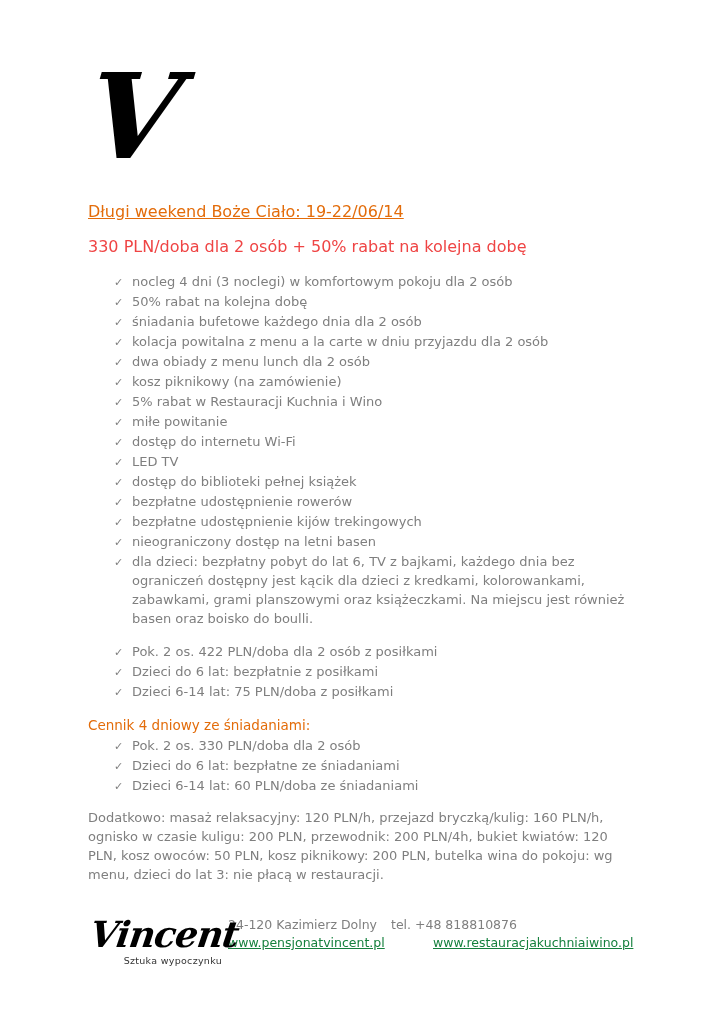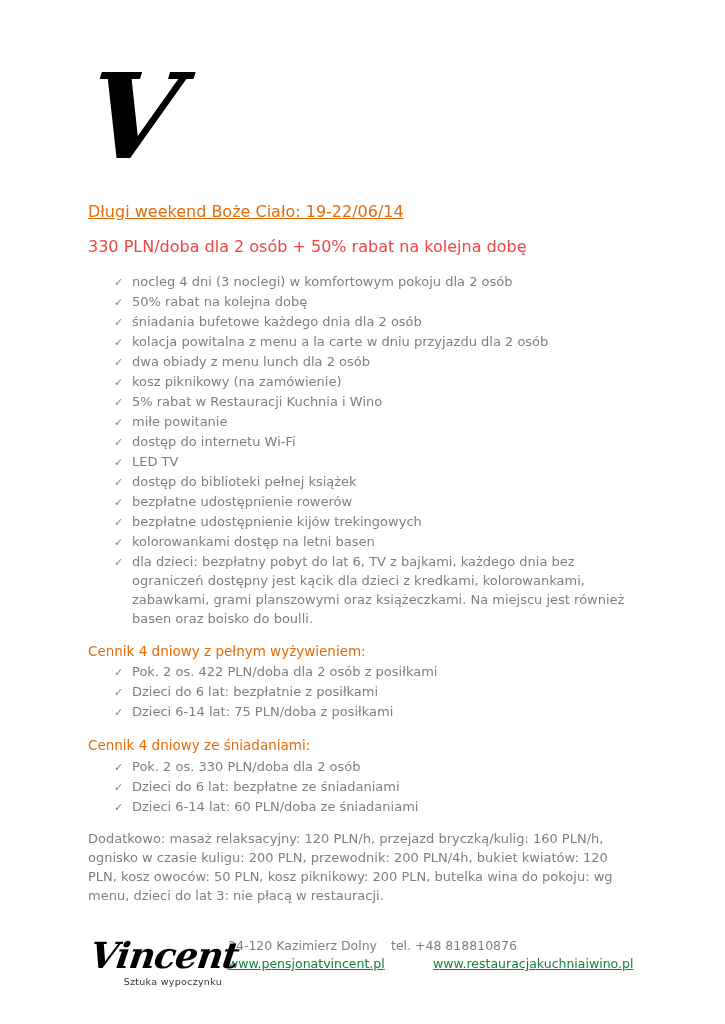--- a/index.html
+++ b/index.html
@@ -185,31 +185,30 @@
         <li>
           <span class="bullet">✓</span>
           <span class="item-text">bezpłatne udostępnienie rowerów</span>
         </li>
         <li>
           <span class="bullet">✓</span>
           <span class="item-text">bezpłatne udostępnienie kijów trekingowych</span>
         </li>
         <li>
           <span class="bullet">✓</span>
-          <span class="item-text">kolorowankami dostęp na letni basen</span>
+          <span class="item-text">nieograniczony dostęp na letni basen</span>
         </li>
         <li>
           <span class="bullet">✓</span>
           <span class="item-text">dla dzieci: bezpłatny pobyt do lat 6, TV z bajkami, każdego dnia bez ograniczeń dostępny jest kącik dla dzieci z kredkami, kolorowankami, zabawkami, grami planszowymi oraz książeczkami. Na miejscu jest również basen oraz boisko do boulli.</span>
         </li>
       </ul>
   </div>
 
   <div class="section">
-    <div class="section-heading">Cennik 4 dniowy z pełnym wyżywieniem:</div>
     <ul class="check-list">
         <li>
           <span class="bullet">✓</span>
           <span class="item-text">Pok. 2 os. 422 PLN/doba dla 2 osób z posiłkami</span>
         </li>
         <li>
           <span class="bullet">✓</span>
           <span class="item-text">Dzieci do 6 lat: bezpłatnie z posiłkami</span>
         </li>
         <li>

